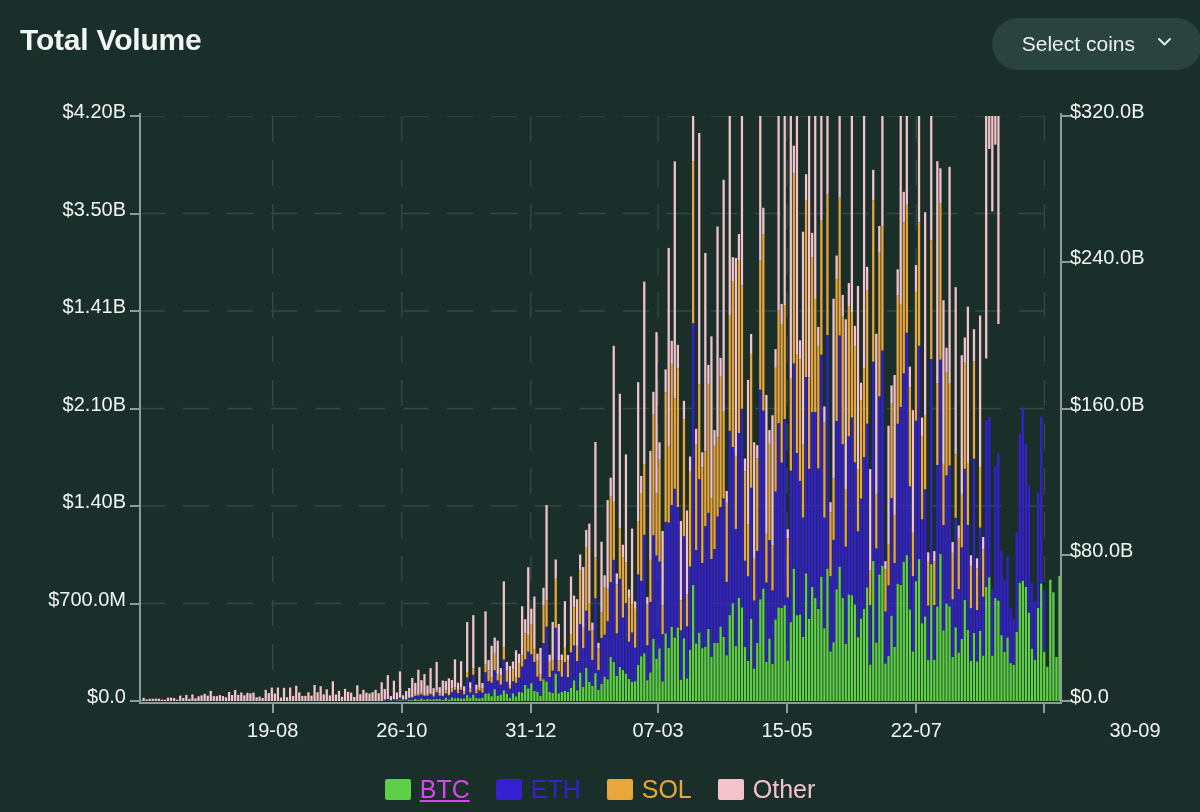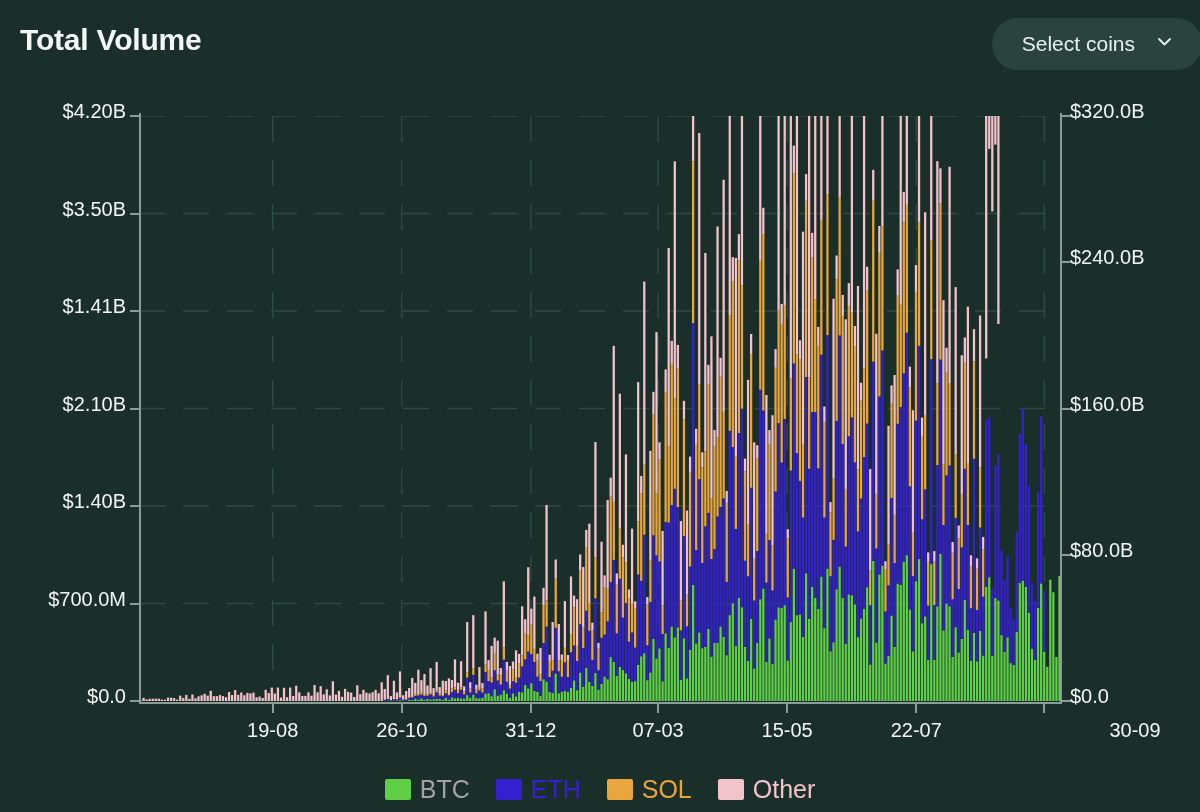--- a/index.html
+++ b/index.html
@@ -1134,21 +1134,21 @@
       <div class="tickmark-x" style="left: 786.166px; top: 704px;"></div>
       <div class="xtick" style="left: 916.246px; top: 719px;">22-07</div>
       <div class="tickmark-x" style="left: 915.246px; top: 704px;"></div>
       <div class="xtick" style="left: 1095px; top: 719px; margin-left: 40px;">30-09</div>
       <div class="tickmark-x" style="left: 1043.4px; top: 704px;"></div>
     </div>
 
   <div id="legend">
       <div class="legend-item">
         <span class="legend-swatch" style="background: rgb(94, 207, 71);"></span>
-        <span class="legend-label" style="color: #a3a3a3;">BTC</span>
+        <span class="legend-label" style="color: #d946ef; text-decoration: underline;">BTC</span>
       </div>
       <div class="legend-item">
         <span class="legend-swatch" style="background: rgb(53, 32, 209);"></span>
         <span class="legend-label" style="color: rgb(53, 32, 209);">ETH</span>
       </div>
       <div class="legend-item">
         <span class="legend-swatch" style="background: rgb(233, 166, 60);"></span>
         <span class="legend-label" style="color: rgb(233, 166, 60);">SOL</span>
       </div>
       <div class="legend-item">

